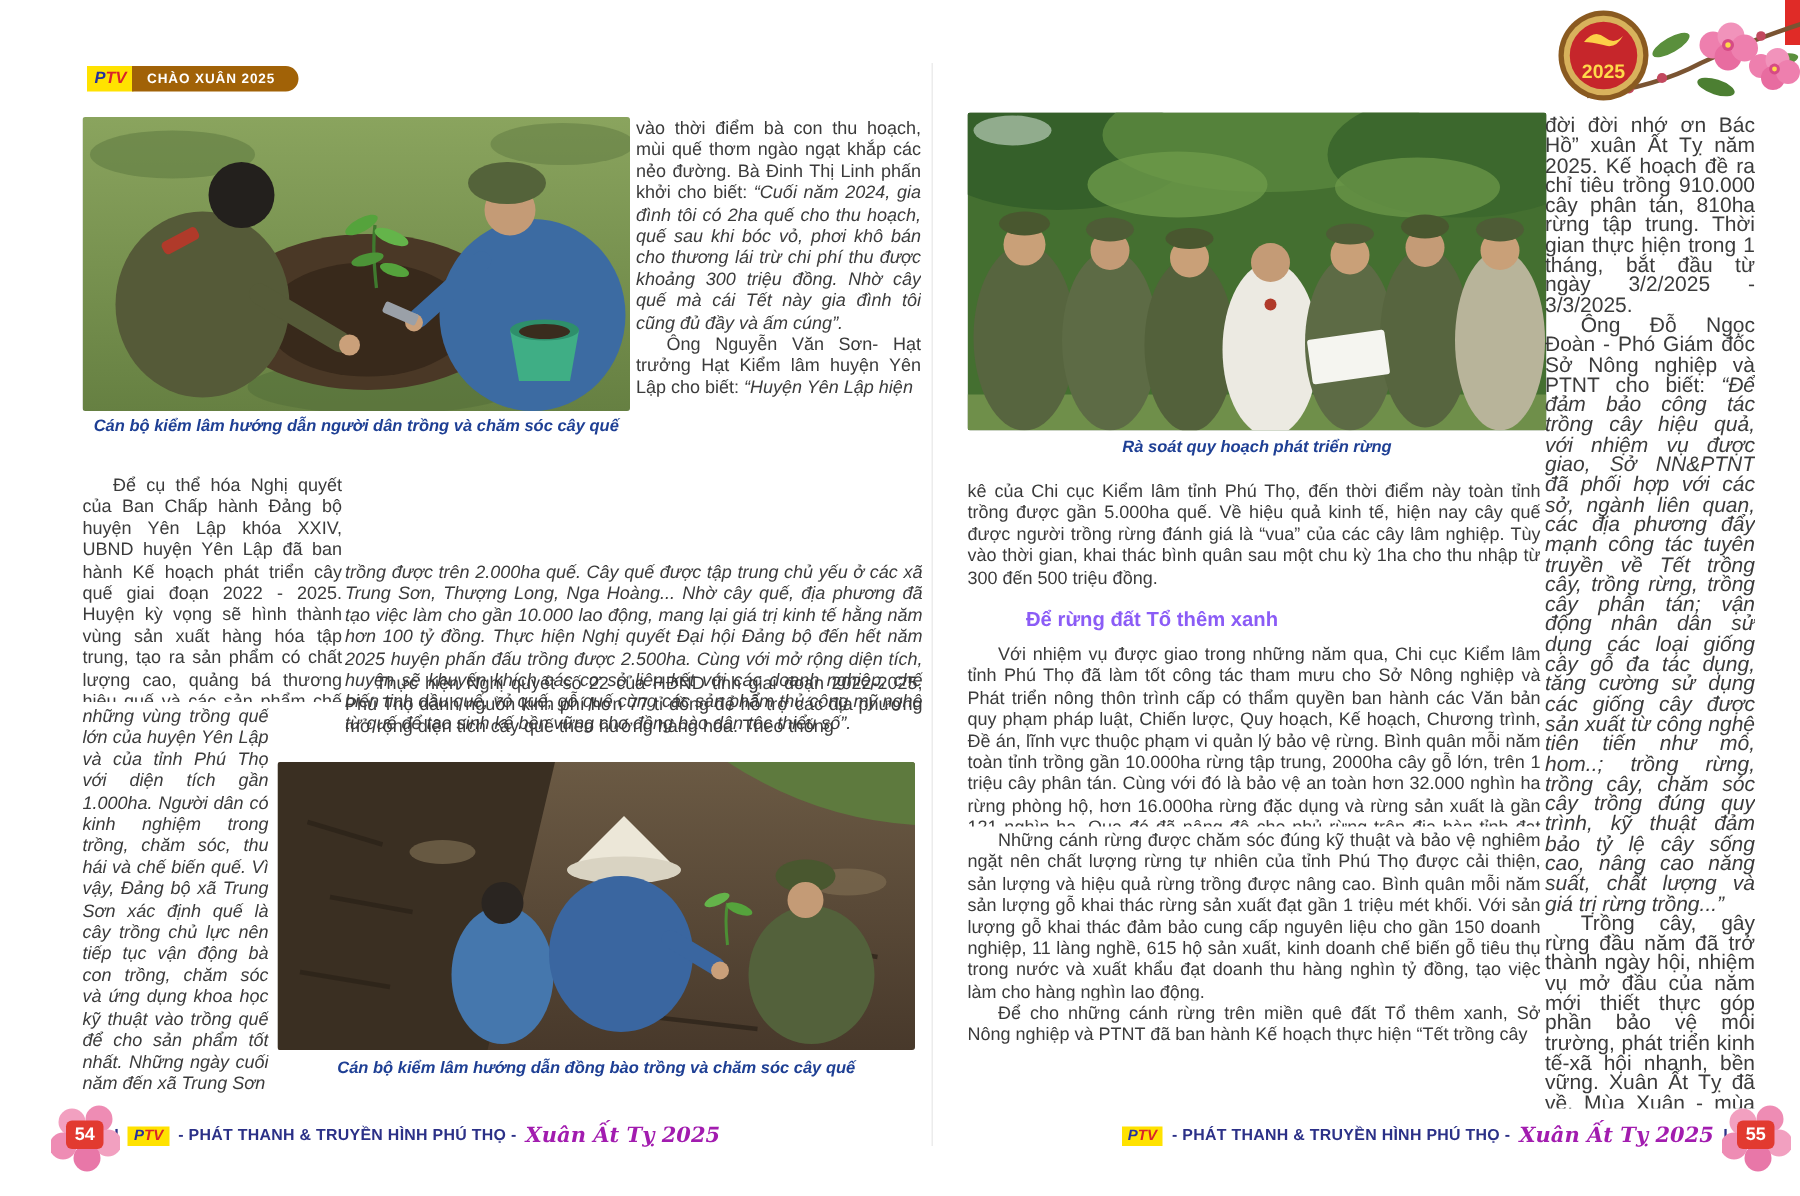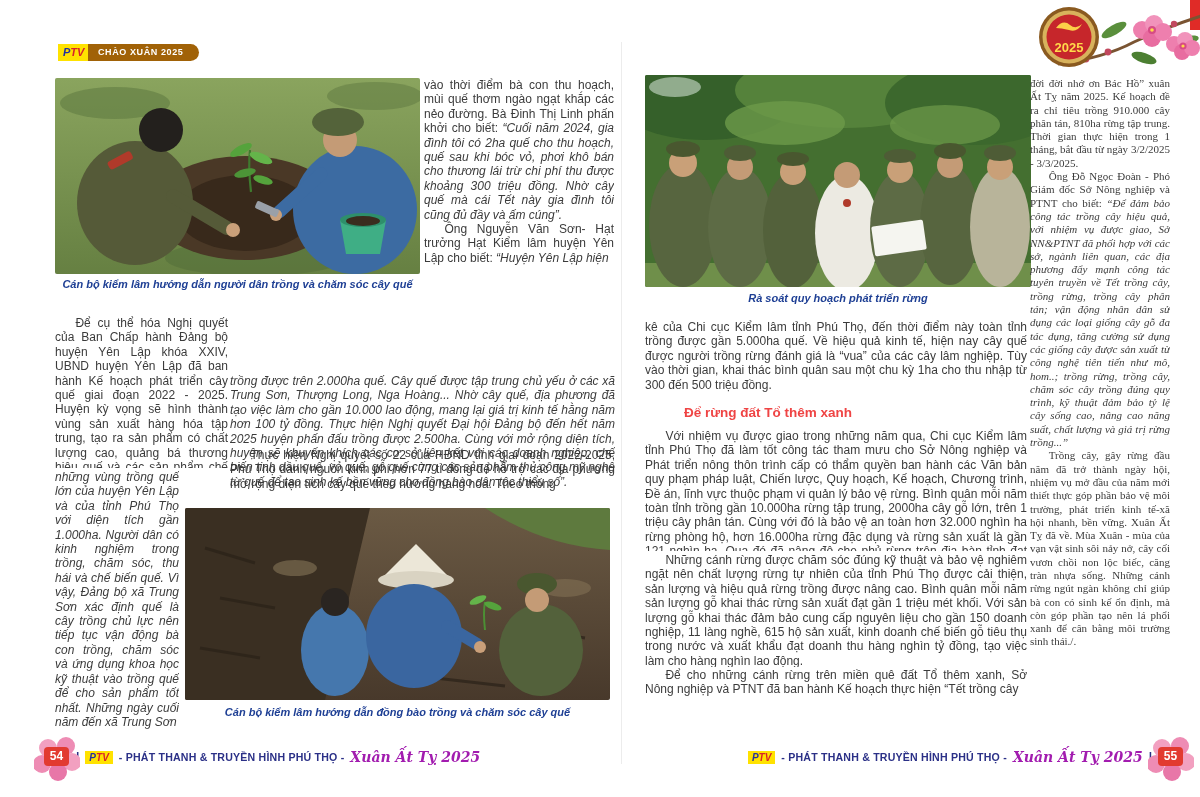--- a/index.html
+++ b/index.html
@@ -4,25 +4,25 @@
 <style>
   * { box-sizing: border-box; }
   html,body { margin:0; padding:0; background:#ffffff; }
   .spread {
     position:relative; width:1200px; height:797px; background:#fff;
     font-family:"Liberation Sans", sans-serif; color:#3b3b3b; overflow:hidden;
   }
   .abs { position:absolute; }
   p { margin:0; }
   .bt { font-size:12px; line-height:14.4px; text-align:justify; overflow:hidden; }
-  .bt-sm { font-size:11px; line-height:13.3px; text-align:justify; overflow:hidden;font-family:Liberation Serif, serif; }
+  .bt-sm { font-size:14px; line-height:13.3px; text-align:justify; overflow:hidden; }
   .ind { text-indent:1.7em; }
   .it { font-style:italic; }
   .caption { font-size:11px; font-weight:bold; font-style:italic; color:#1e3f94; text-align:center; }
-  .green-head { color:#ef4444; font-weight:bold; font-size:13.5px; }
+  .green-head { color:#8b5cf6; font-weight:bold; font-size:13.5px; }
   .photo { overflow:hidden; border-radius:2px; background:#ddd; }
   .photo svg { display:block; }
 
   
   .logo-box { left:58px; top:44px; height:17px; display:flex; }
   .logo-chip { background:#ffe200; padding:1px 5px; font-weight:bold; font-style:italic; font-size:11px; line-height:15px; }
   .logo-chip .lp { color:#2430a0; } .logo-chip .ltv { color:#d8232a; }
   .banner { left:88px; top:44px; height:17px; background:#a16207; color:#fff;
     font-size:9px; font-weight:bold; letter-spacing:.6px; line-height:17px;
     padding:0 16px 0 10px; border-radius:0 9px 9px 0; }

